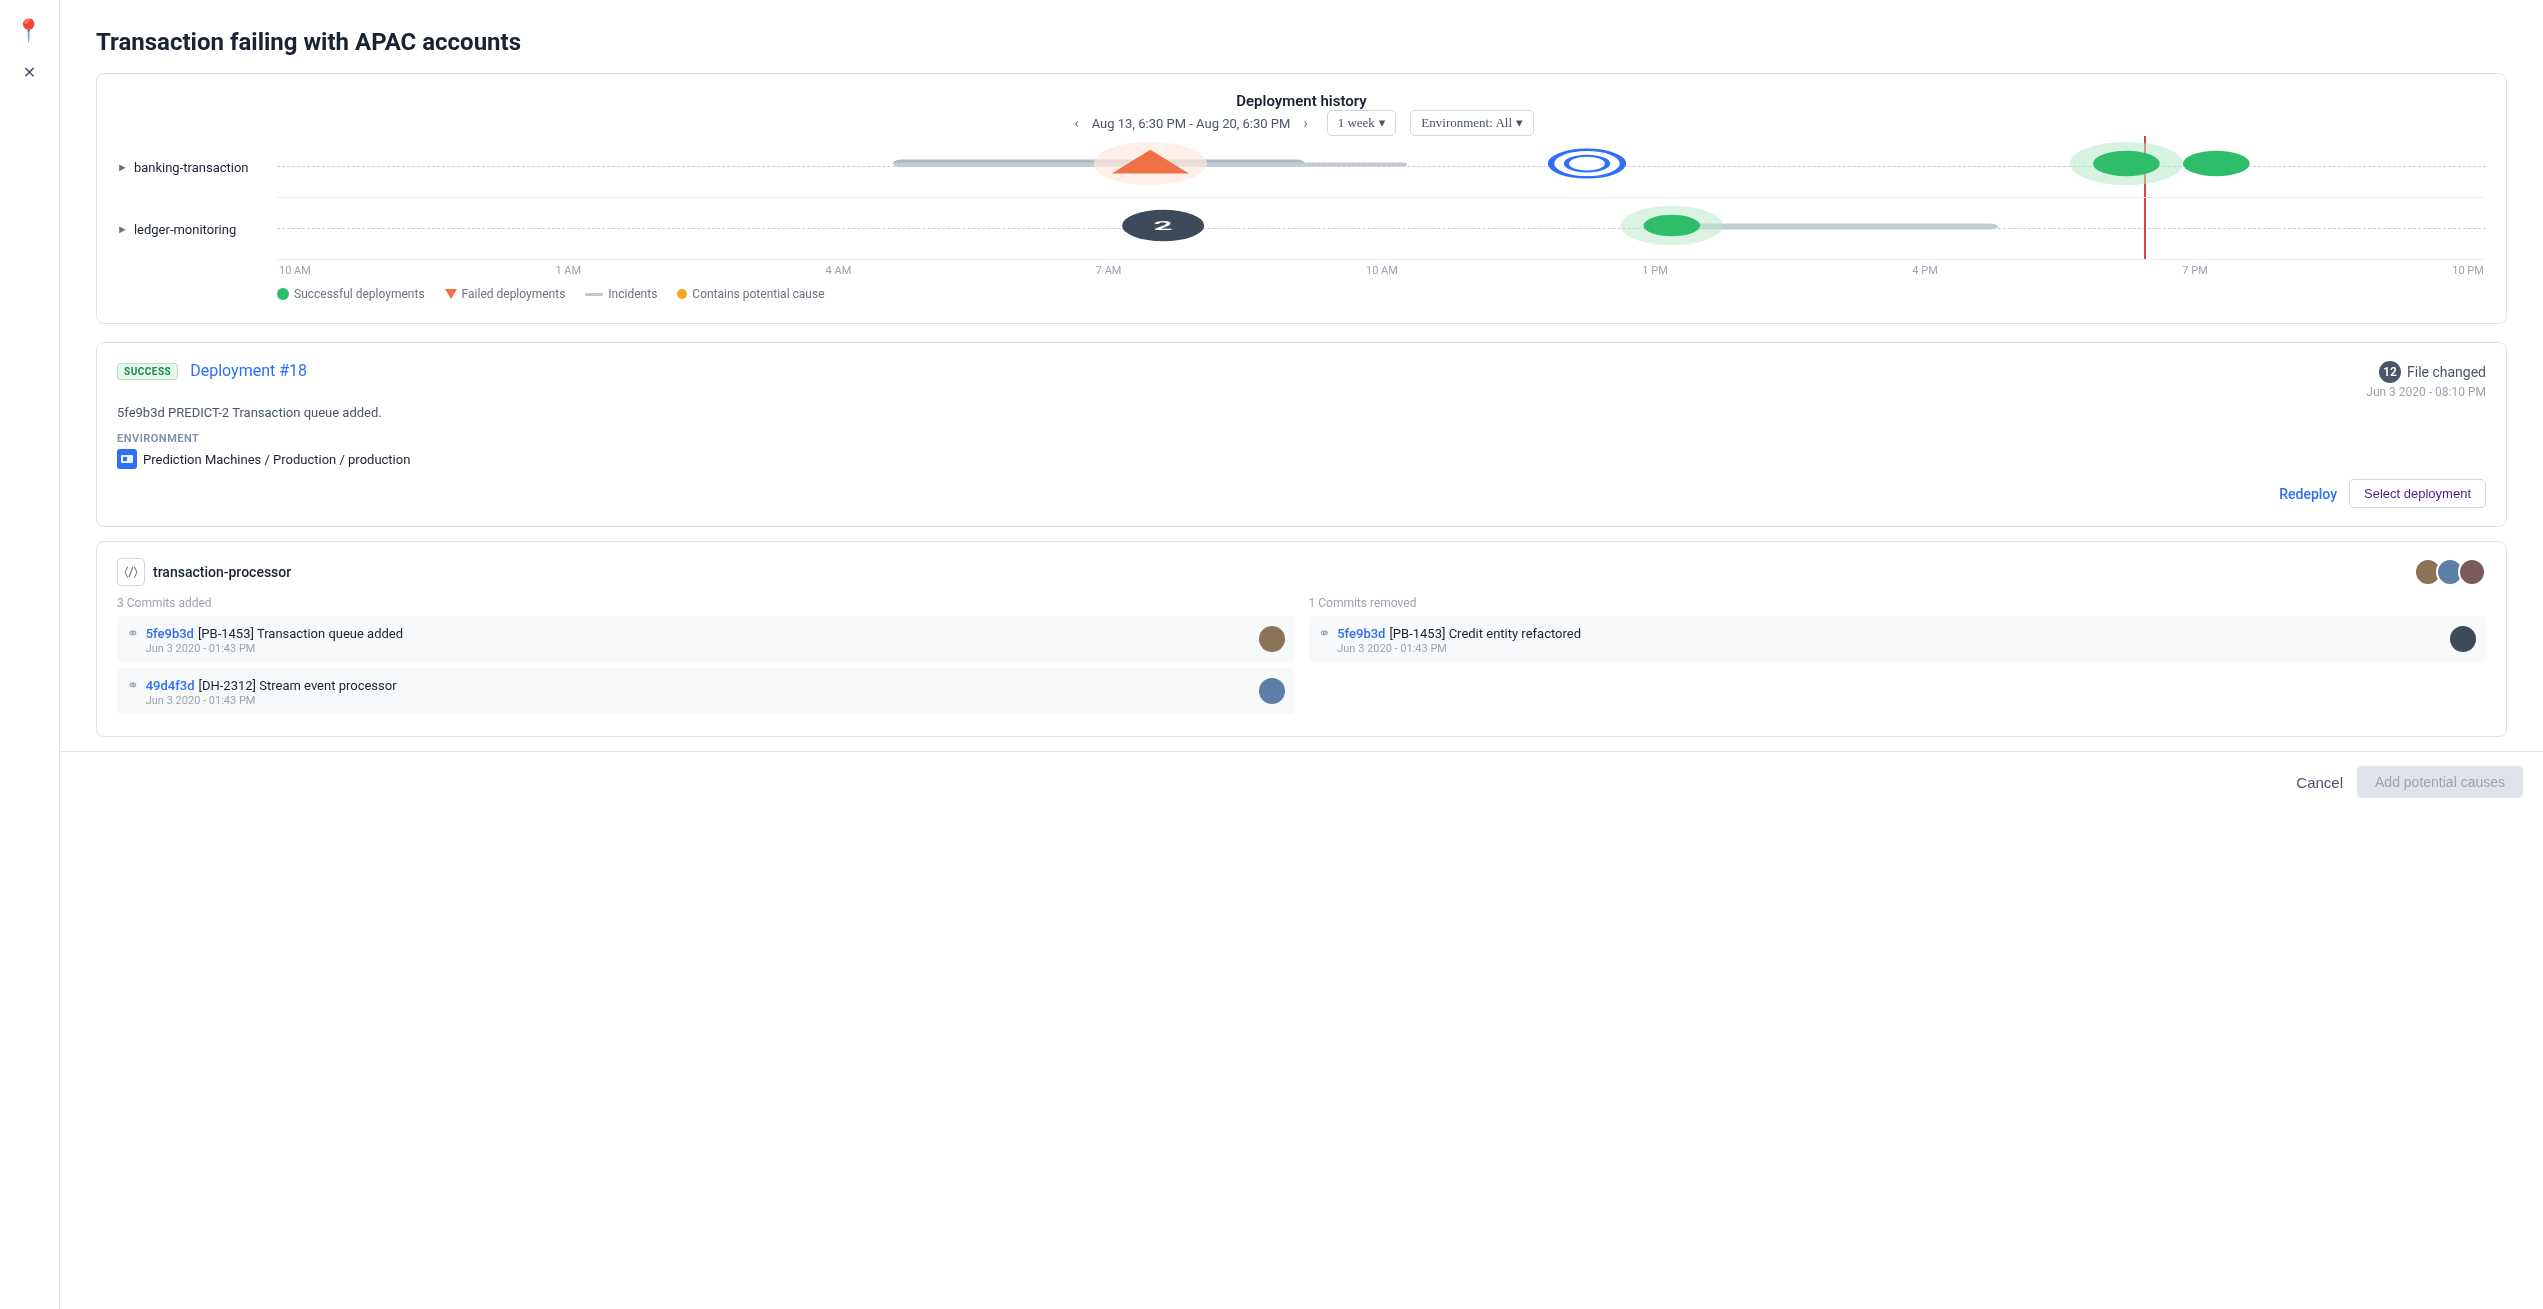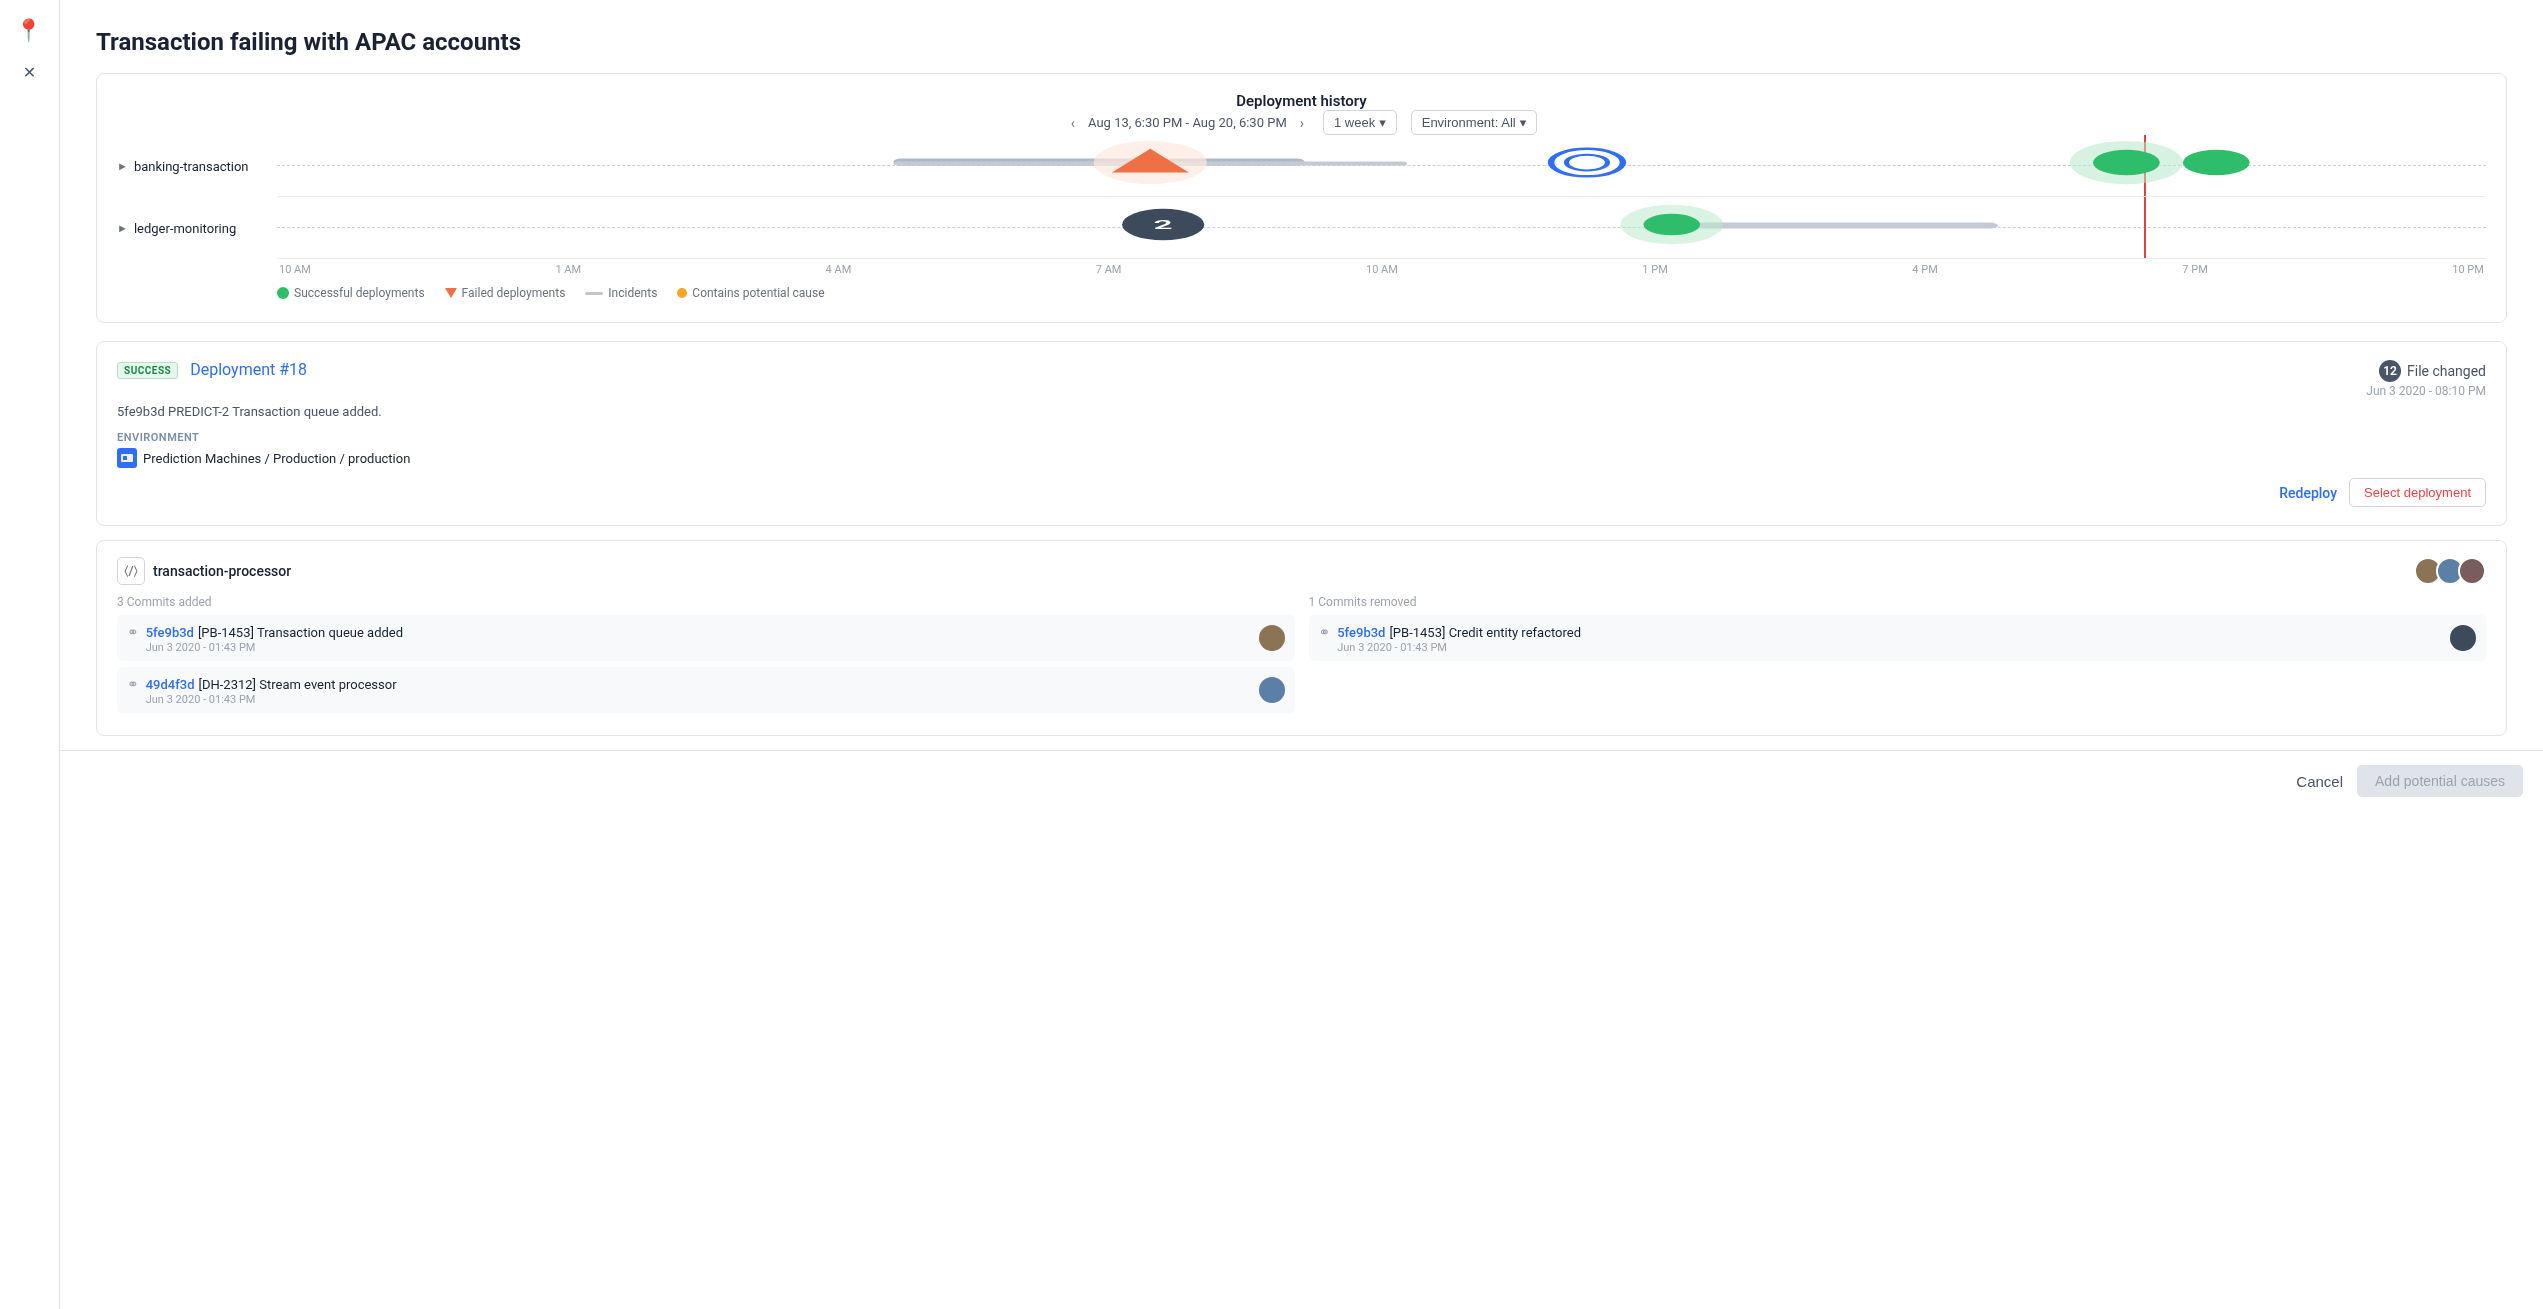--- a/index.html
+++ b/index.html
@@ -78,20 +78,21 @@
       display: flex;
       align-items: center;
       gap: 4px;
       font-size: 13px;
       color: #4a5568;
       border: 1px solid #d1d5db;
       border-radius: 5px;
       padding: 4px 10px;
       cursor: pointer;
       background: #fff;
+      font-family: Liberation Serif, serif;
     }
 
     
     .chart-container {
       position: relative;
       margin-left: 160px;
       margin-bottom: 8px;
     }
 
     .chart-rows {
@@ -310,21 +311,21 @@
       font-weight: 500;
       cursor: pointer;
       text-decoration: none;
     }
 
     .select-deploy-btn {
       border: 1px solid #d1d5db;
       border-radius: 5px;
       padding: 6px 14px;
       font-size: 13px;
-      color: #ef4444;
+      color: #4c1d95;
       cursor: pointer;
       background: #fff;
     }
 
     .date-info {
       font-size: 12px;
       color: #9ca3af;
       margin-top: 2px;
     }
 

